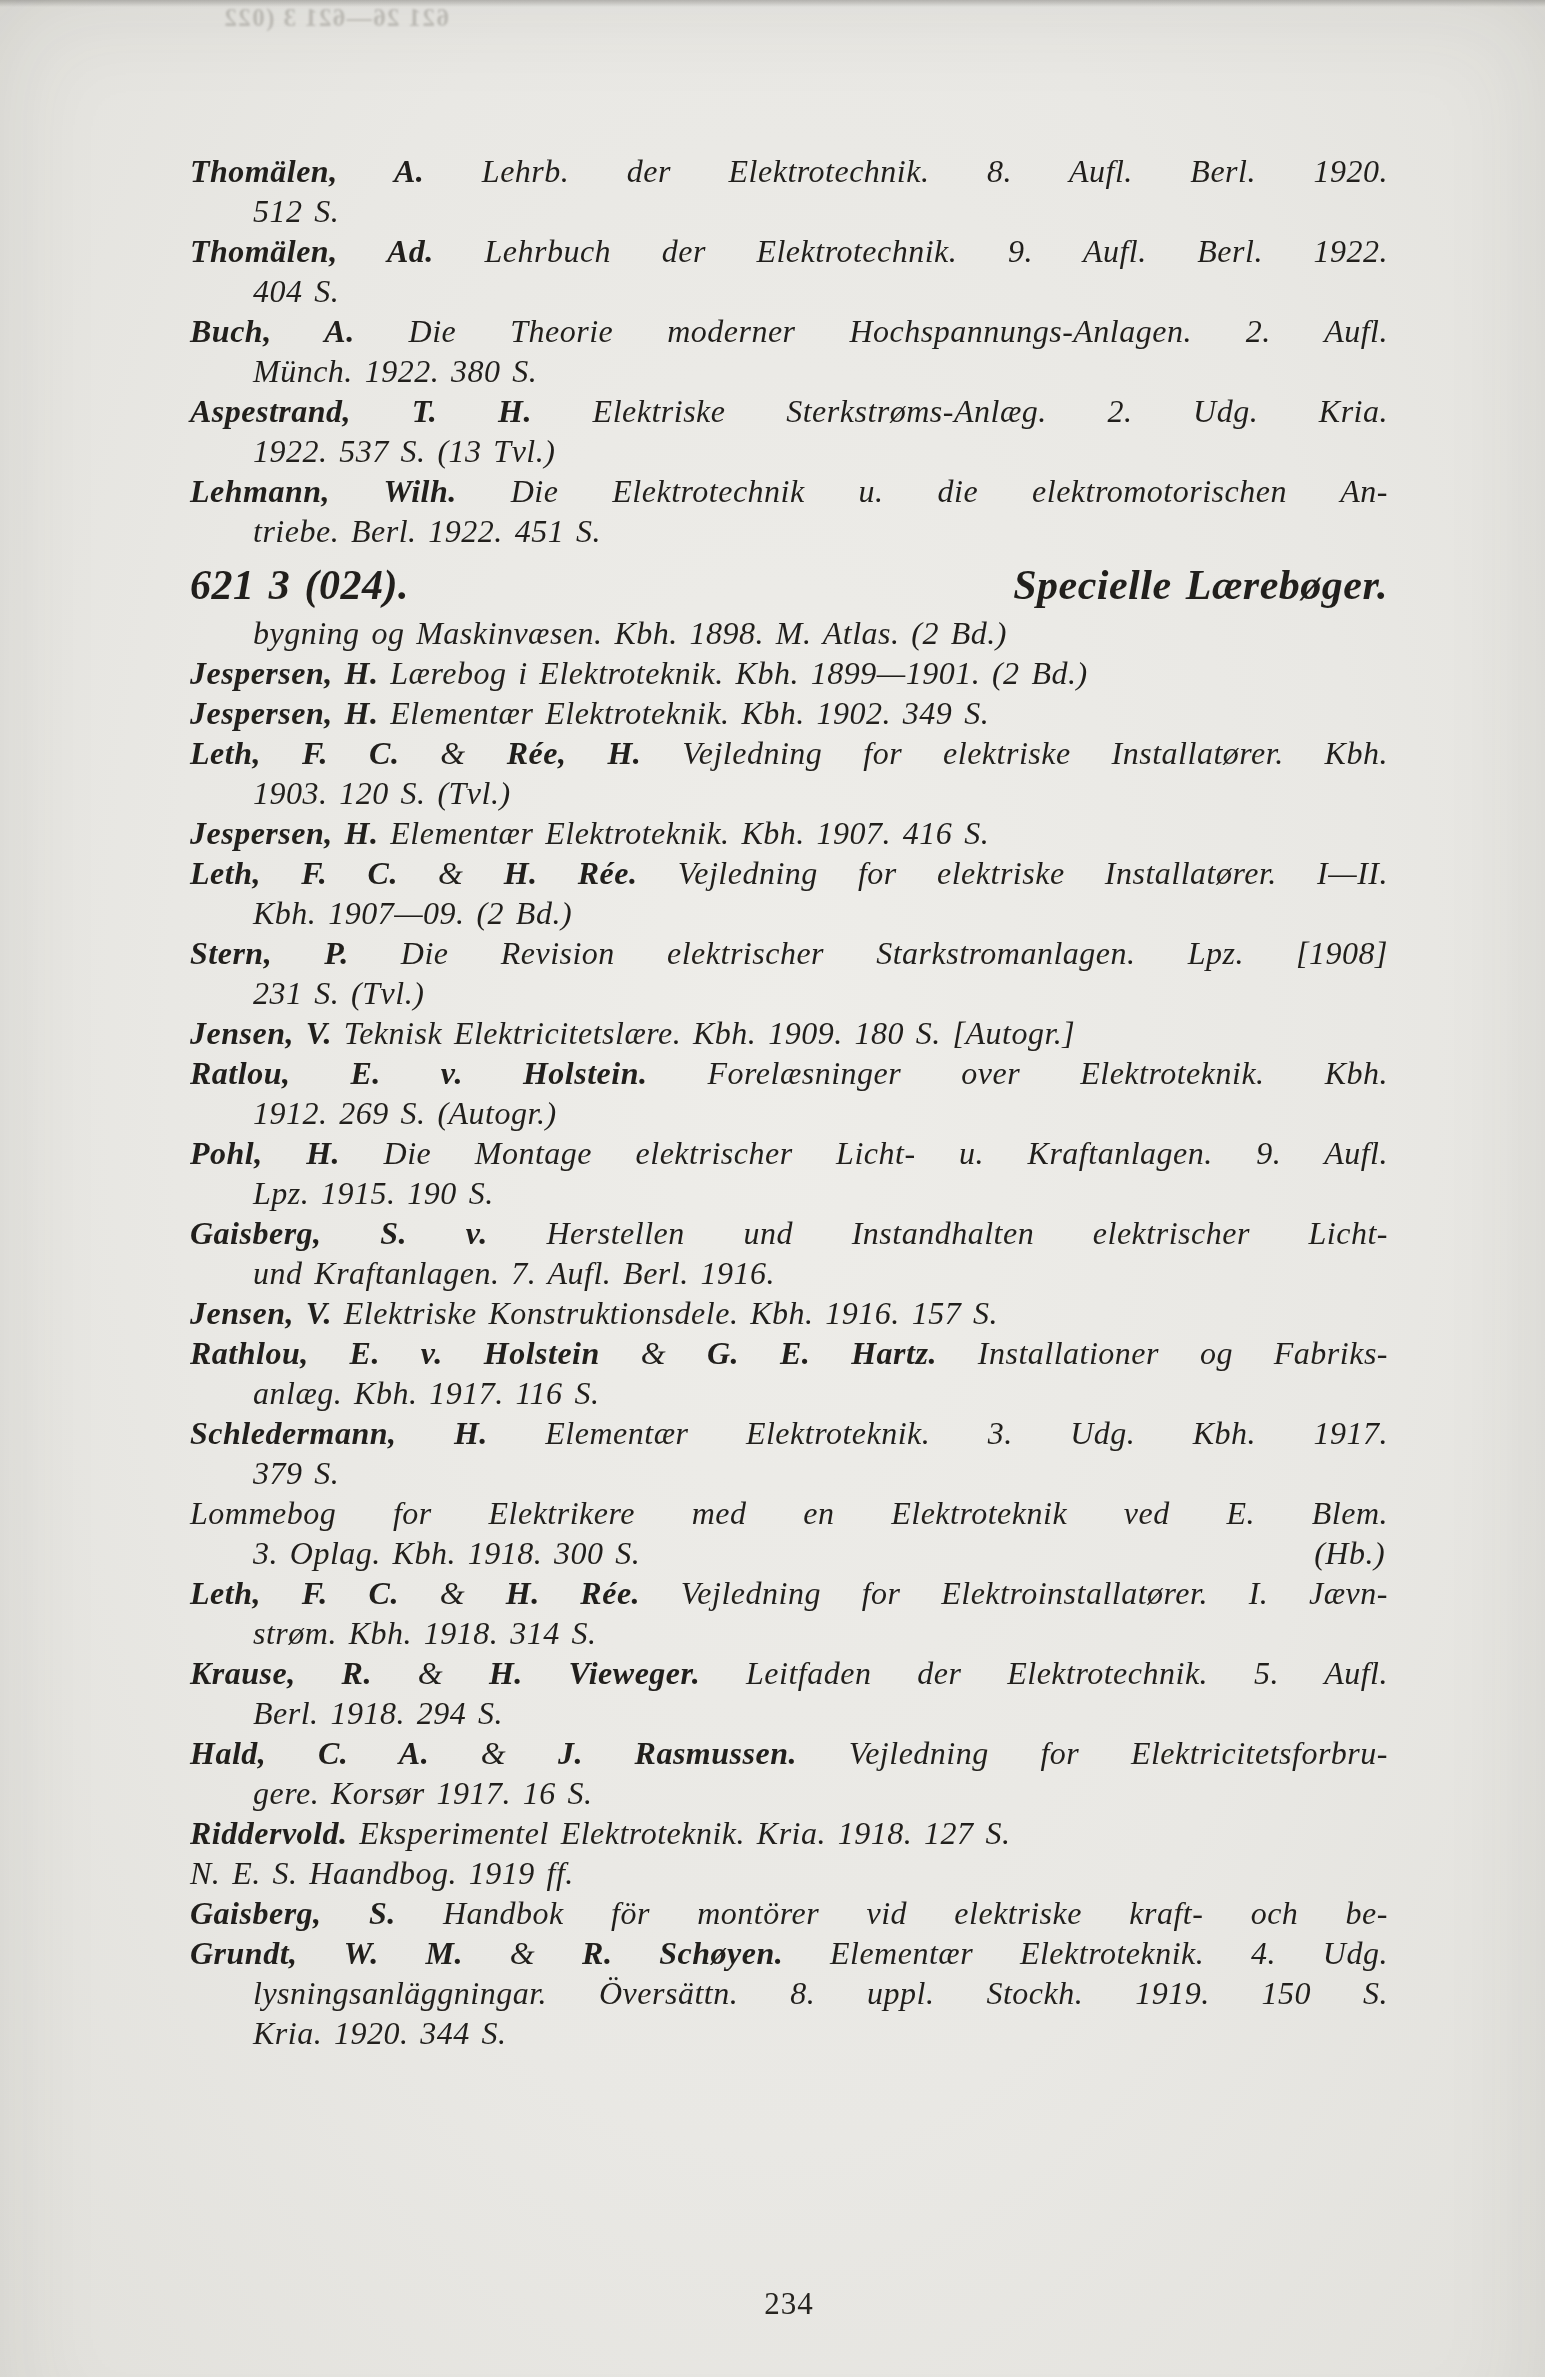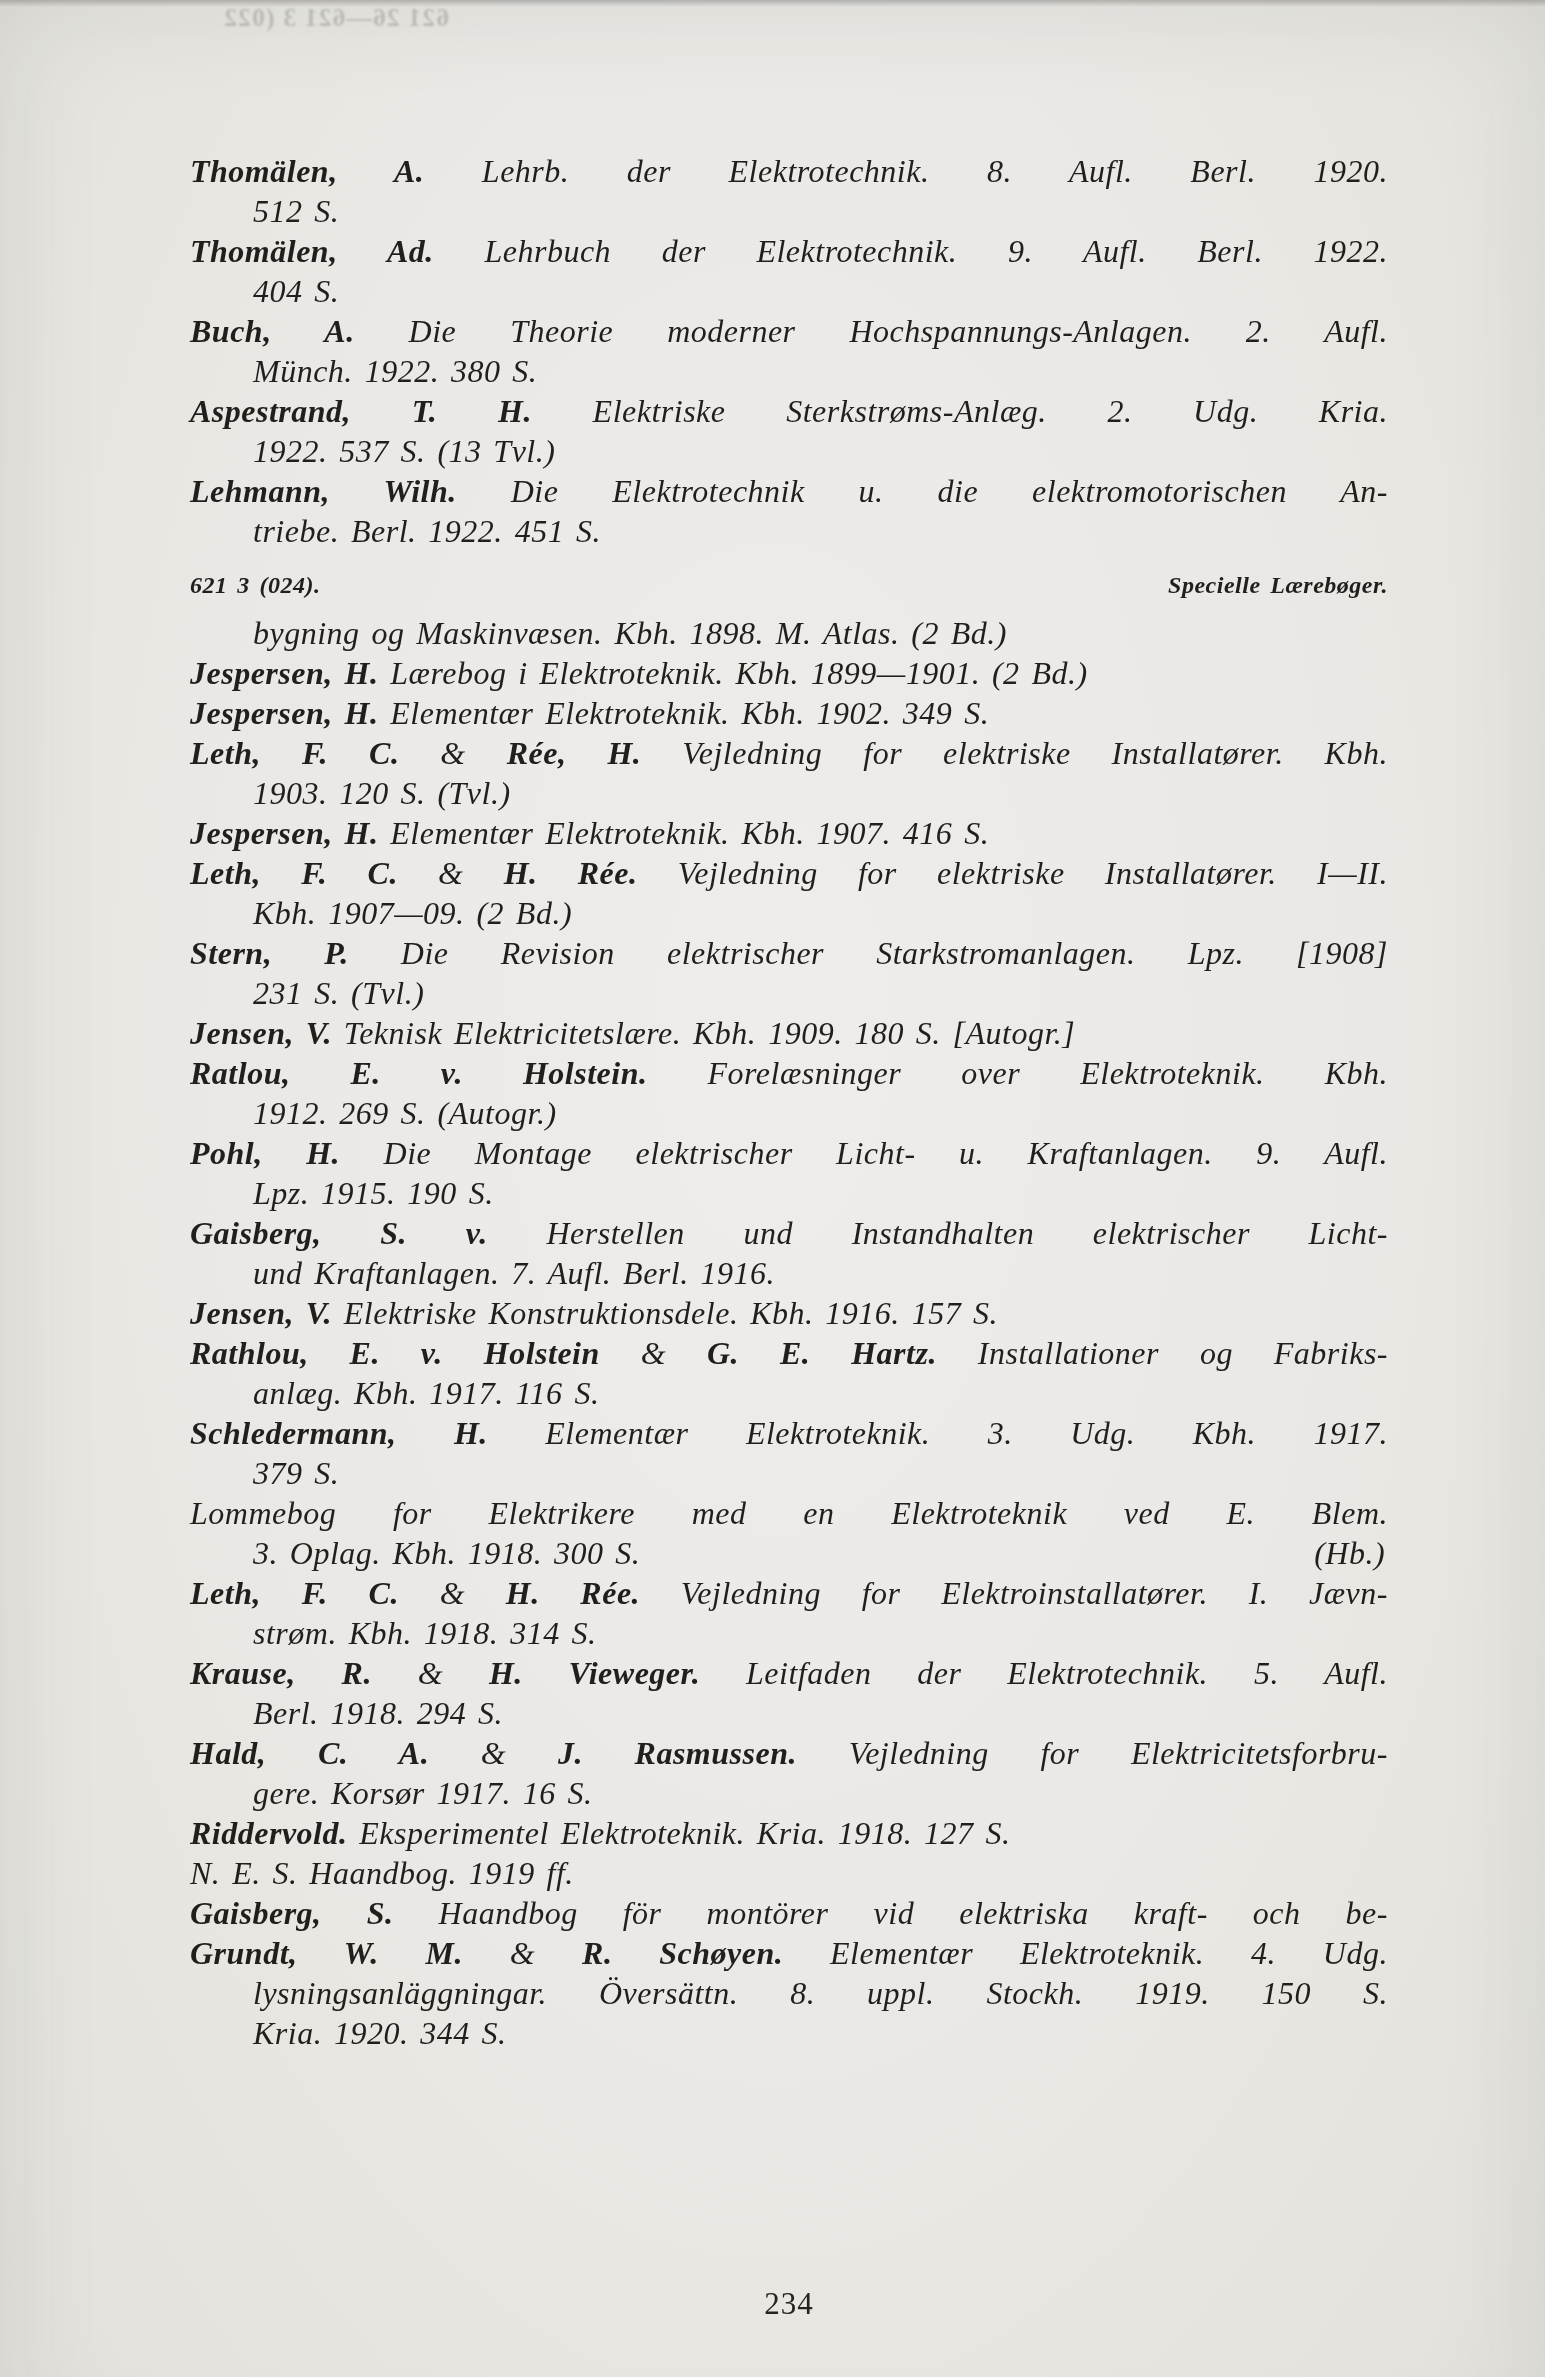--- a/index.html
+++ b/index.html
@@ -68,21 +68,21 @@
   .tail {
     position: absolute;
     right: 2.9px;
     top: 0;
   }
   .class-header {
     display: flex;
     justify-content: space-between;
     align-items: baseline;
     font-weight: bold;
-    font-size: 24px;
+    font-size: 42px;
     margin: 14.3px 0 7.6px 0;
     text-align: center;
   }
   .pagenum {
     position: absolute;
     left: 190px;
     top: 2286px;
     width: 1198px;
     text-align: center;
     font-size: 31px;
@@ -187,21 +187,21 @@
         <div class="line just"><span class="bold">Hald, C. A.</span><span class="plain"> &amp; </span><span class="bold">J. Rasmussen.</span><span class="plain"> Vejledning for Elektricitetsforbru-</span></div>
         <div class="line indent"><span class="plain">gere. Korsør 1917. 16 S.</span></div>
       </div>
       <div class="entry">
         <div class="line"><span class="bold">Riddervold.</span><span class="plain"> Eksperimentel Elektroteknik. Kria. 1918. 127 S.</span></div>
       </div>
       <div class="entry">
         <div class="line"><span class="plain">N. E. S. Haandbog. 1919 ff.</span></div>
       </div>
       <div class="entry">
-        <div class="line just"><span class="bold">Gaisberg, S.</span><span class="plain"> Haandbog för montörer vid elektriska kraft- och be-</span></div>
+        <div class="line just"><span class="bold">Gaisberg, S.</span><span class="plain"> Handbok för montörer vid elektriske kraft- och be-</span></div>
       </div>
       <div class="entry">
         <div class="line just"><span class="bold">Grundt, W. M.</span><span class="plain"> &amp; </span><span class="bold">R. Schøyen.</span><span class="plain"> Elementær Elektroteknik. 4. Udg.</span></div>
         <div class="line indent just"><span class="plain">lysningsanläggningar. Översättn. 8. uppl. Stockh. 1919. 150 S.</span></div>
         <div class="line indent"><span class="plain">Kria. 1920. 344 S.</span></div>
       </div>
     </div>
   <div class="pagenum">234</div>
 
 </div>

